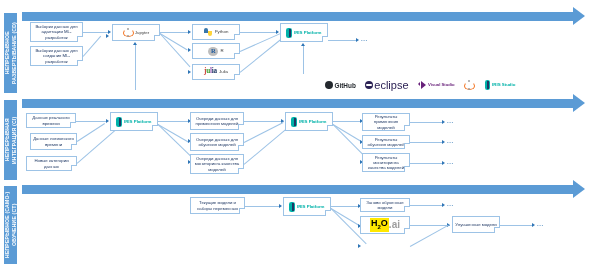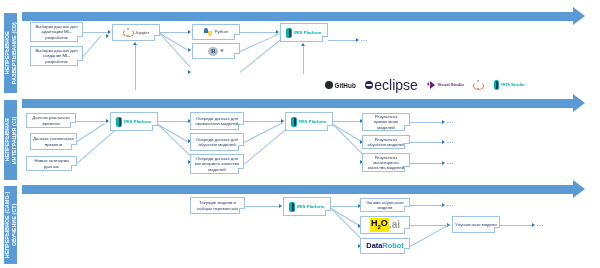--- a/index.html
+++ b/index.html
@@ -157,20 +157,24 @@
   <div class="arrowhead" style="left:188px;top:70px;"></div>
 
   <div class="node logo" style="left:192px;top:24px;width:48px;height:16px;">
     <span class="py-mark"></span>
     <span class="node-lgtext">Python</span>
   </div>
   <div class="node logo" style="left:192px;top:43px;width:48px;height:16px;">
     <span class="r-mark">R</span>
     <span class="node-lgtext">R</span>
   </div>
+  <div class="node logo" style="left:192px;top:64px;width:48px;height:16px;">
+    <span class="julia-word"><span>j</span><span>u</span><span>l</span>ia</span>
+    <span class="node-lgtext">Julia</span>
+  </div>
 
   <div class="conn" style="left:240px;top:32px;width:38px;"></div>
   <div class="arrowhead" style="left:276px;top:29.8px;"></div>
   <div class="conn" style="left:240px;top:51px;width:44px;transform:rotate(-24deg);"></div>
   <div class="conn" style="left:240px;top:72px;width:52px;transform:rotate(-39deg);"></div>
 
   <div class="node logo" style="left:280px;top:23px;width:48px;height:19px;">
     <span class="iris-inline">
       <span class="iris-mark"></span>
       <span class="iris-txt2">IRIS Platform</span>
@@ -186,21 +190,21 @@
   <div class="conn v" style="left:135px;top:45px;width:0.8px;height:45px;"></div>
   <div class="arrowhead up" style="left:133px;top:42px;"></div>
 
   <div class="logorow" style="left:325px;top:78px;height:14px;">
     <span class="logo-item">
       <span class="gh-mark"></span>
       <span class="lg-txt" style="color:#24292e;">GitHub</span>
     </span>
     <span class="logo-item">
       <span class="ec-mark"></span>
-      <span class="lg-txt" style="color:#2c2255;font-weight:normal;font-size:14px;">eclipse</span>
+      <span class="lg-txt" style="color:#2c2255;font-weight:normal;font-size:11px;">eclipse</span>
     </span>
     <span class="logo-item">
       <span class="vs-mark"></span>
       <span class="vs-lbl">Visual Studio</span>
     </span>
     <span class="logo-item">
       <span class="jup-mark">
         <span class="ring"></span>
           <span class="d1"></span>
           <span class="d2"></span>
@@ -313,23 +317,20 @@
   <div class="conn" style="left:331px;top:208px;width:50px;transform:rotate(45deg);"></div>
   <div class="arrowhead" style="left:358px;top:244px;"></div>
 
   <div class="node" style="left:360px;top:198px;width:50px;height:14px;">
     <span>Заново обученные модели</span>
   </div>
   <div class="node logo" style="left:360px;top:216px;width:50px;height:18px;">
     <span class="h2o">H<sub>2</sub>O</span>
       <span class="h2o-ai">.ai</span>
   </div>
-  <div class="node logo" style="left:360px;top:238px;width:50px;height:16px;">
-    <span class="dr"><span class="a">Data</span><span class="b">Robot</span></span>
-  </div>
 
   <div class="conn" style="left:410px;top:205px;width:33px;"></div>
   <div class="arrowhead" style="left:442px;top:202.8px;"></div>
   <div class="dots" style="left:447px;top:201px;">...</div>
 
   <div class="conn" style="left:410px;top:225px;width:40px;"></div>
   <div class="arrowhead" style="left:447px;top:222.8px;"></div>
   <div class="conn" style="left:410px;top:246px;width:44px;transform:rotate(-29deg);"></div>
 
   <div class="node" style="left:452px;top:216px;width:48px;height:17px;">

